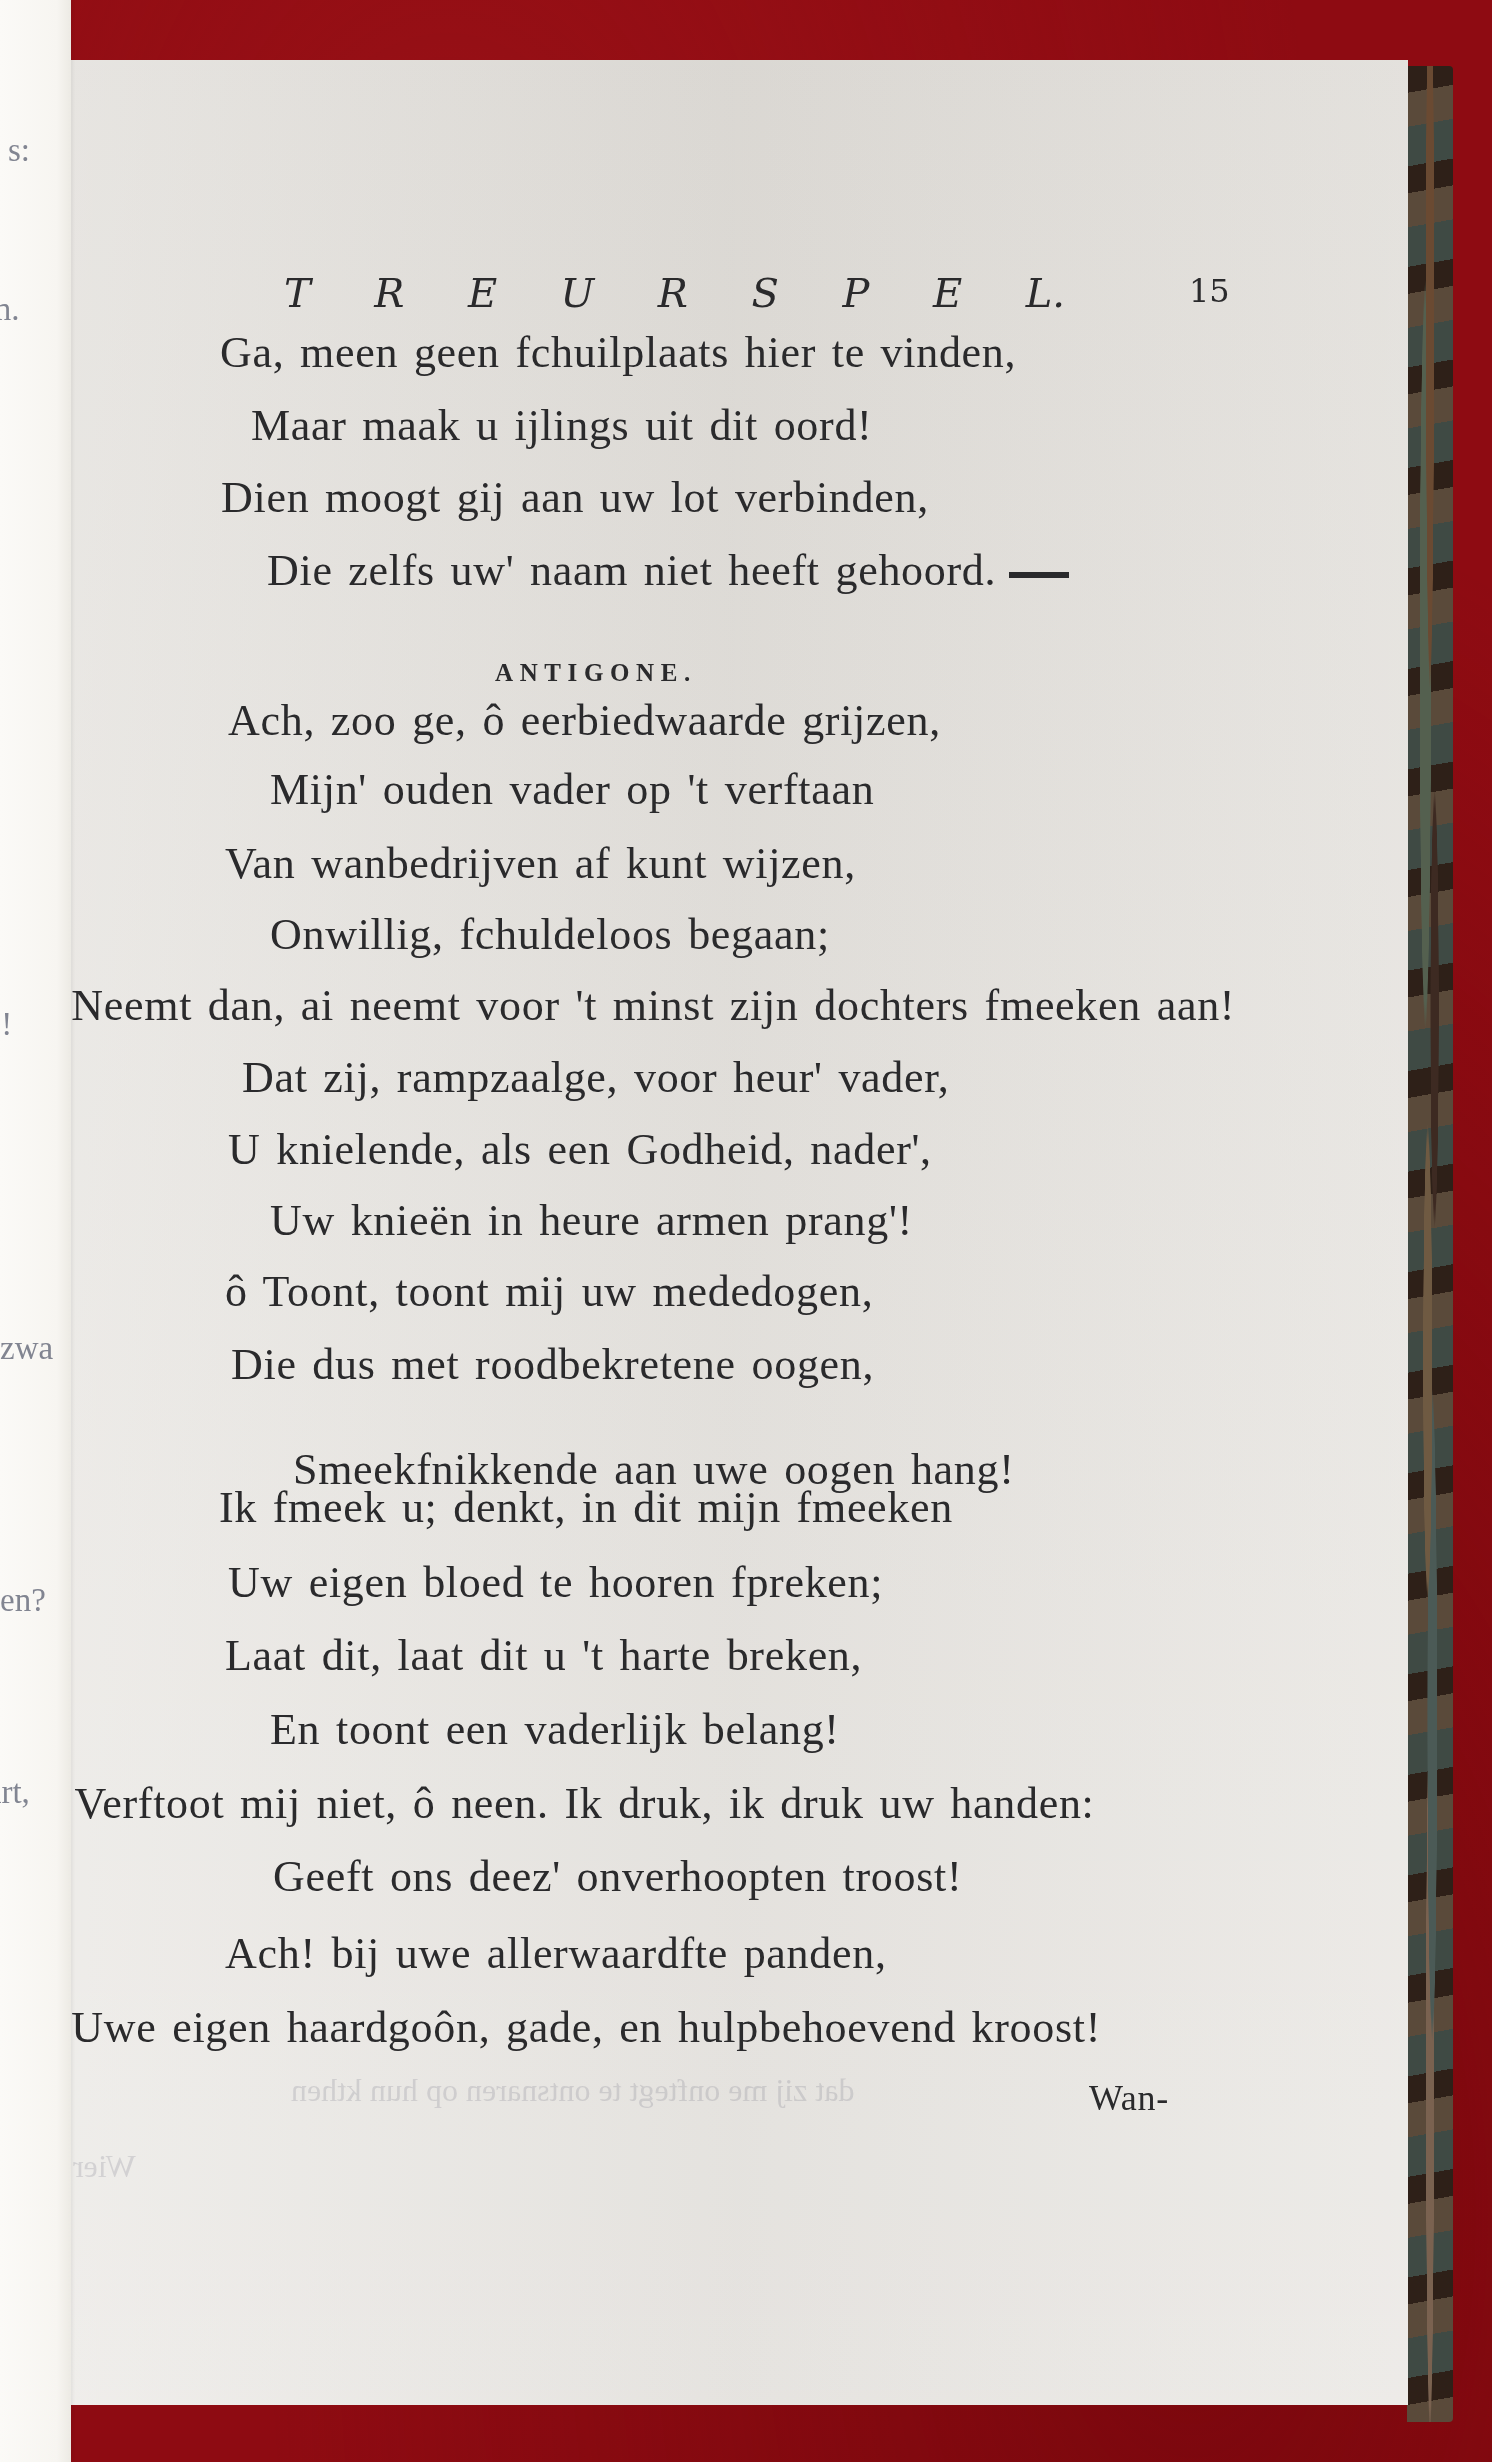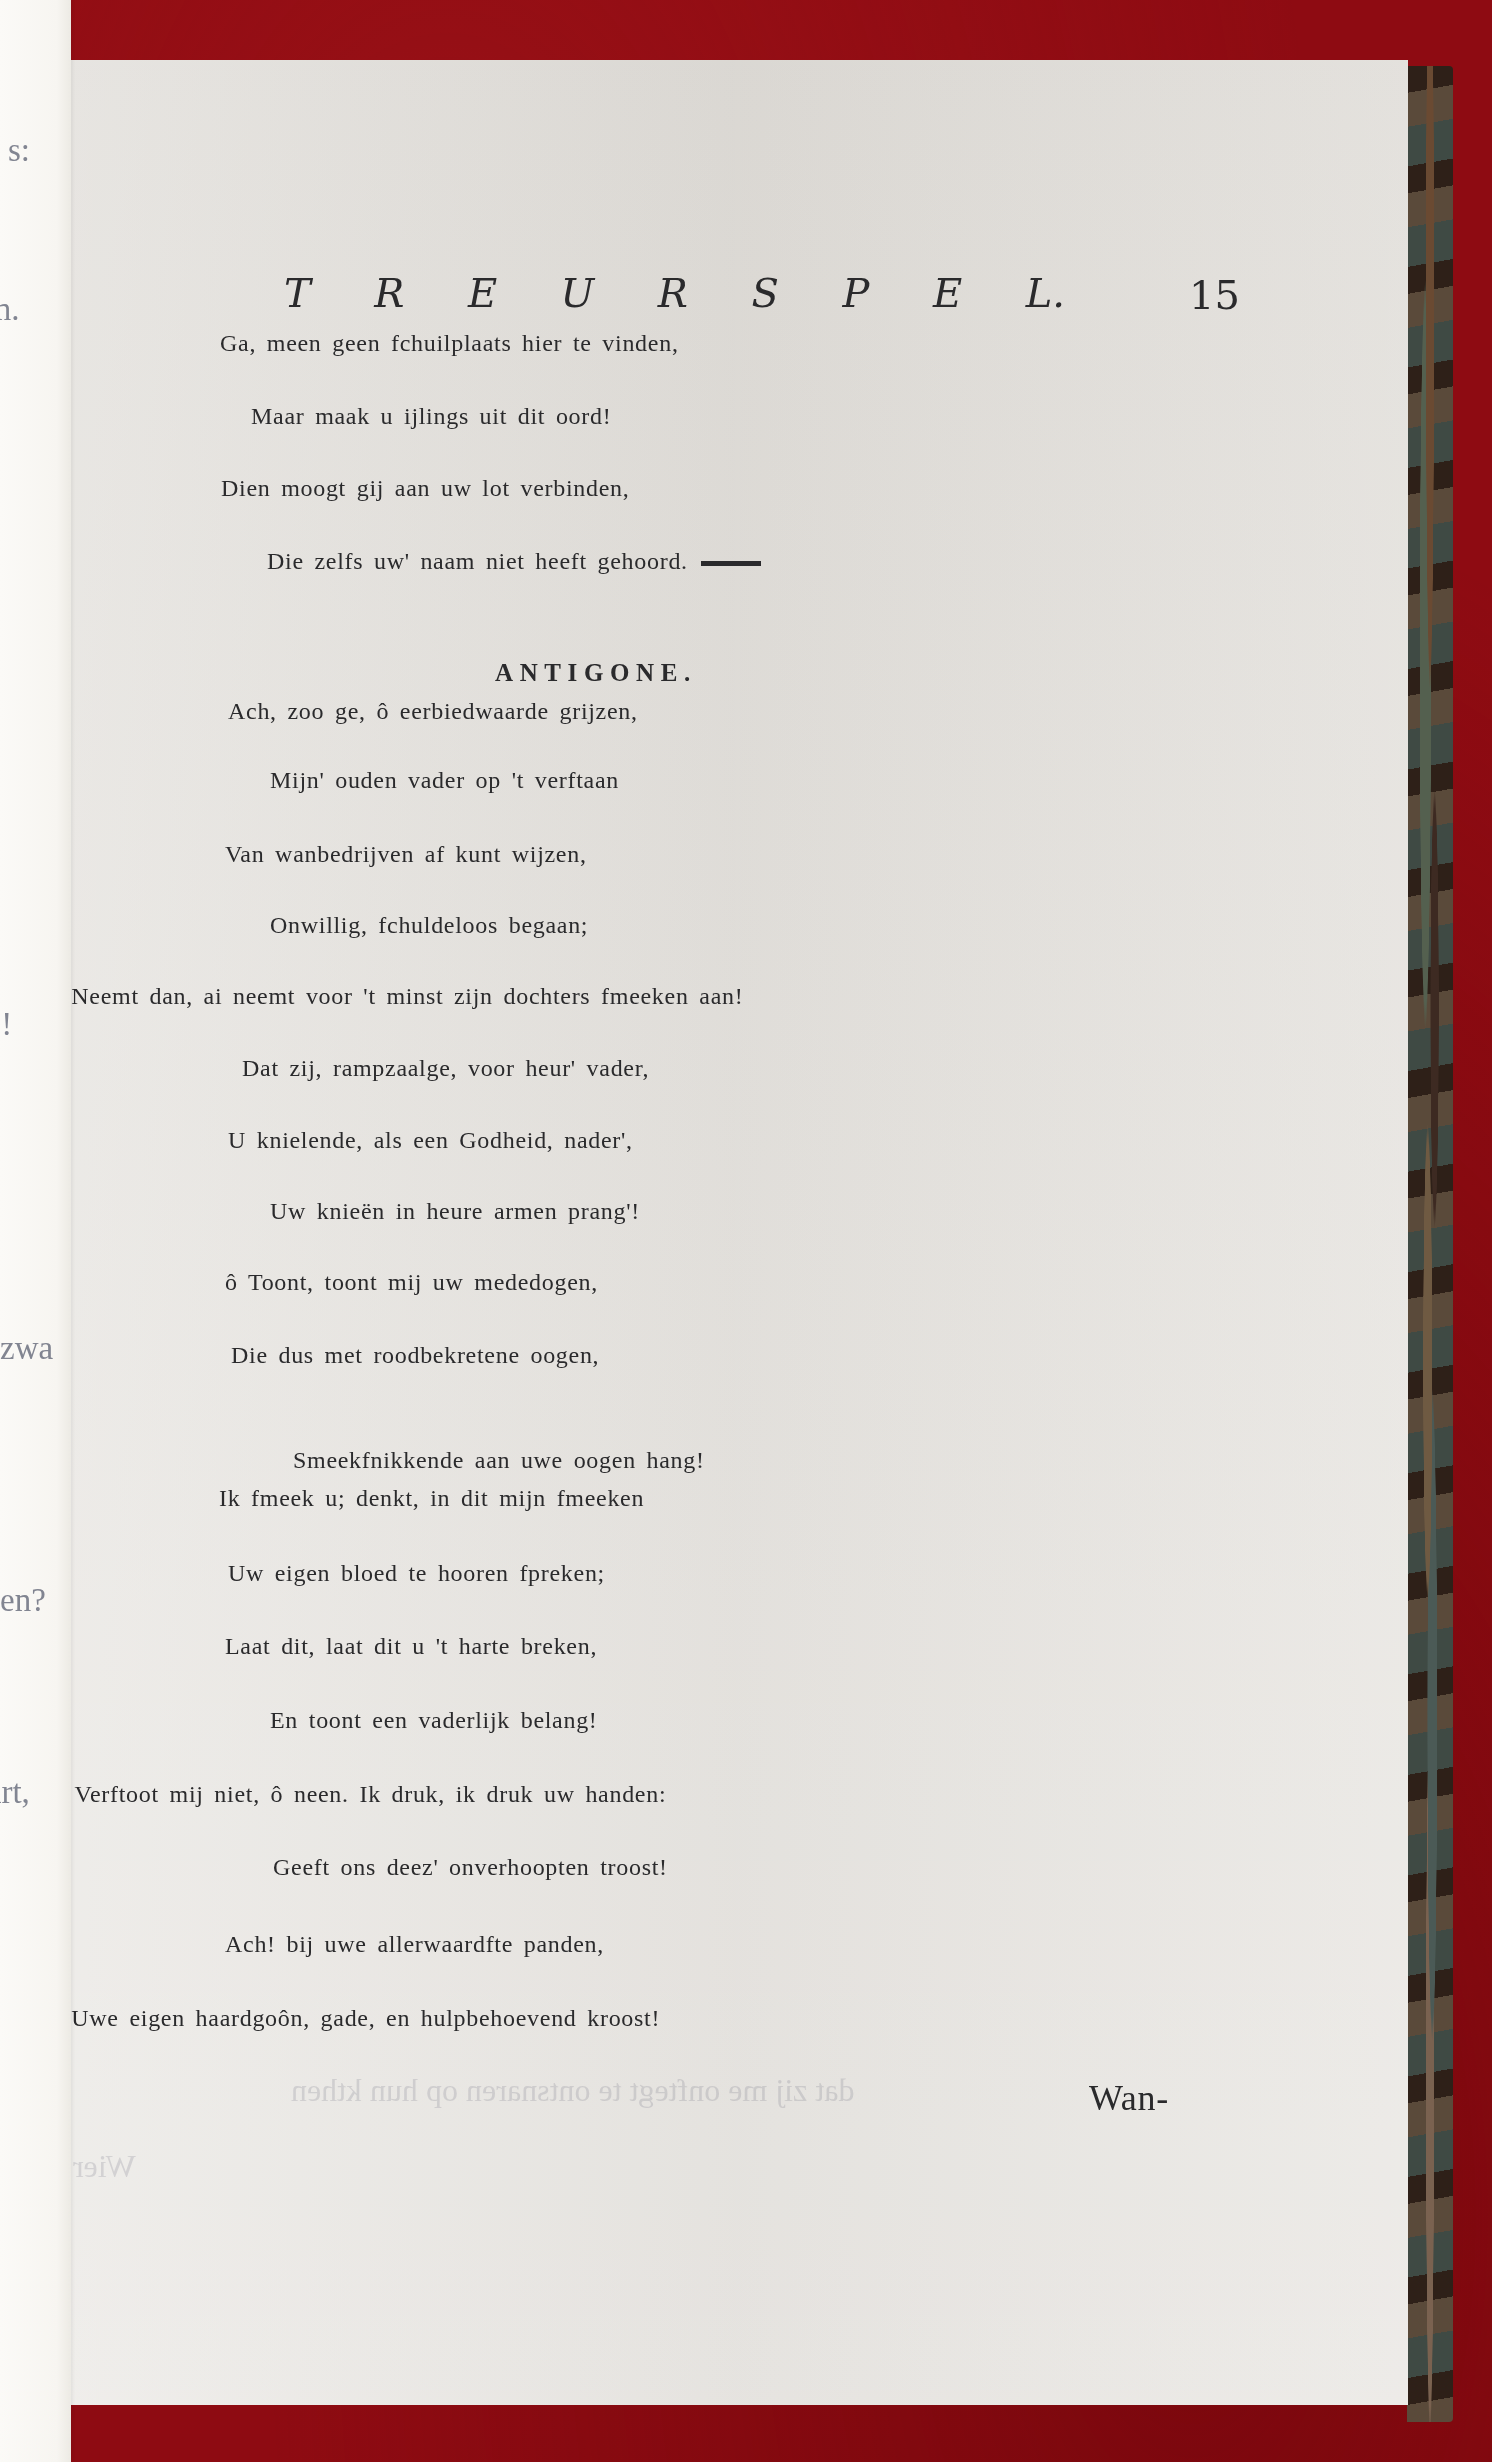--- a/index.html
+++ b/index.html
@@ -47,25 +47,25 @@
     color: #2a2a2c;
   }
   .header {
     position: absolute; top: 210px; left: 218px; width: 973px;
     display: flex; justify-content: space-between;
     font-style: italic; font-size: 40px; letter-spacing: 0;
   }
   .header .ch { display: inline-block; }
   .pagenum {
     position: absolute; top: 212px; left: 1123px;
-    font-size: 40px;
+    font-size: 32px;
   }
   .line {
     position: absolute; white-space: nowrap;
-    font-size: 24px; line-height: 1;
+    font-size: 44px; line-height: 1;
     font-family: "Liberation Serif", "DejaVu Serif", serif;
     letter-spacing: 0.7px; word-spacing: 4px;
   }
   .speaker {
     position: absolute; white-space: nowrap;
     font-size: 25px; letter-spacing: 6.6px; font-weight: bold;
     font-family: "Liberation Serif", serif;
     margin-top: 24px;
   }
   .catchword { font-size: 36px; }

